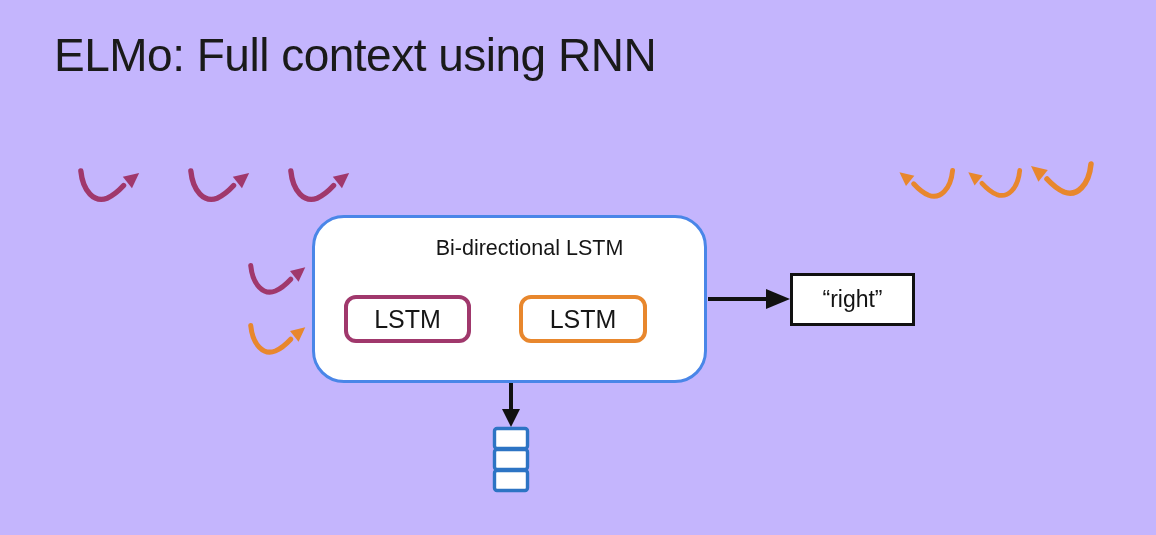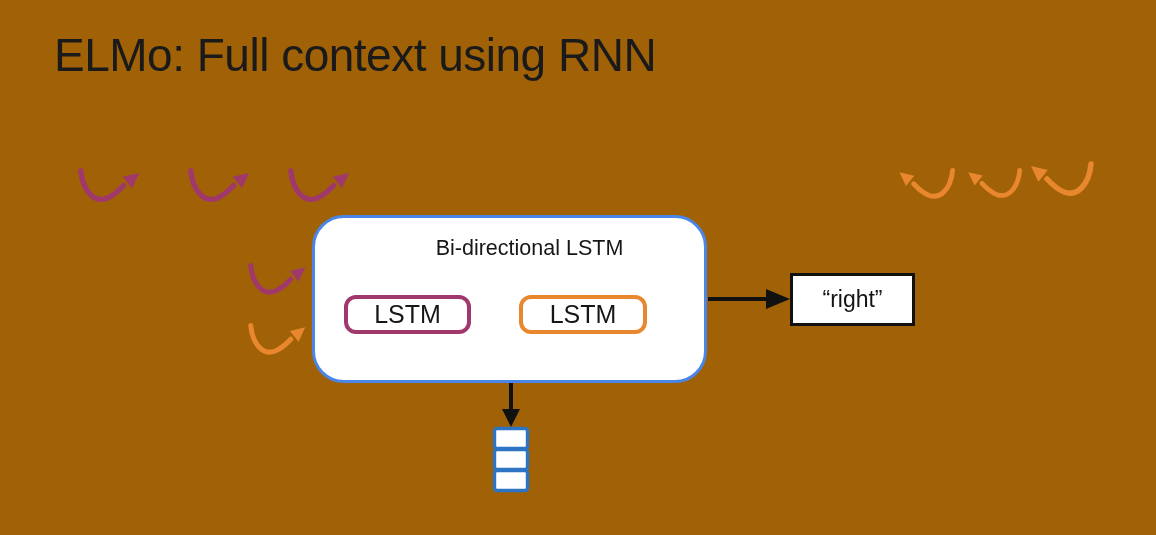--- a/index.html
+++ b/index.html
@@ -7,39 +7,39 @@
     --backward-arrow:#e8872d;
     --container-border:#4a86e8;
     --embedding-icon:#2d74c4;
     --blank-underline:#4a80c4;
     --arrow-black:#111111;
     --text:#1c1c1c;
   }
   *{margin:0;padding:0;box-sizing:border-box;}
   html,body{background:#fff;}
   body{font-family:"Liberation Sans",sans-serif;color:var(--text);}
-  .slide{position:relative;width:1156px;height:535px;background:#a16207;overflow:hidden;}
+  .slide{position:relative;width:1156px;height:535px;background:#c4b5fd;overflow:hidden;}
   .abs{position:absolute;}
 
   .title{left:54px;top:28px;font-size:46px;letter-spacing:-0.5px;color:#1a1a1a;white-space:nowrap;}
 
   .sentence{left:57px;top:126px;font-size:23.5px;white-space:nowrap;color:#141414;}
   .blank{display:inline-block;width:46px;height:19px;border-bottom:4px solid var(--blank-underline);margin:0 5px;vertical-align:baseline;}
 
   .swoosh{display:block;}
   .swoosh path{fill:none;stroke-width:5.5;stroke-linecap:round;}
   .swoosh.fw path{stroke:var(--forward-arrow);}
   .swoosh.fw polygon{fill:var(--forward-arrow);}
   .swoosh.bw path{stroke:var(--backward-arrow);}
   .swoosh.bw polygon{fill:var(--backward-arrow);}
 
   .bilstm-box{left:312px;top:215px;width:395px;height:168px;border:3.2px solid var(--container-border);border-radius:32px;background:#fff;}
   .bilstm-label{left:312px;top:236px;width:435px;text-align:center;font-size:21.5px;color:#161616;}
 
-  .chip{height:39px;border-radius:12px;background:#fff;display:flex;align-items:center;justify-content:center;font-size:25px;color:#161616;}
+  .chip{height:48px;border-radius:12px;background:#fff;display:flex;align-items:center;justify-content:center;font-size:25px;color:#161616;}
   .chip.fw{left:344px;top:295px;width:127px;border:4px solid var(--forward-arrow);}
   .chip.bw{left:519px;top:295px;width:128px;border:4px solid var(--backward-arrow);}
 
   .black-arrow line{stroke:var(--arrow-black);stroke-width:4;}
   .black-arrow polygon{fill:var(--arrow-black);}
 
   .right-box{left:790px;top:273px;width:125px;height:53px;border:3.5px solid #111;background:#fff;display:flex;align-items:center;justify-content:center;font-size:23px;color:#141414;}
 
   .emb-icon rect{fill:#fff;stroke:var(--embedding-icon);stroke-width:3.4;}
 

